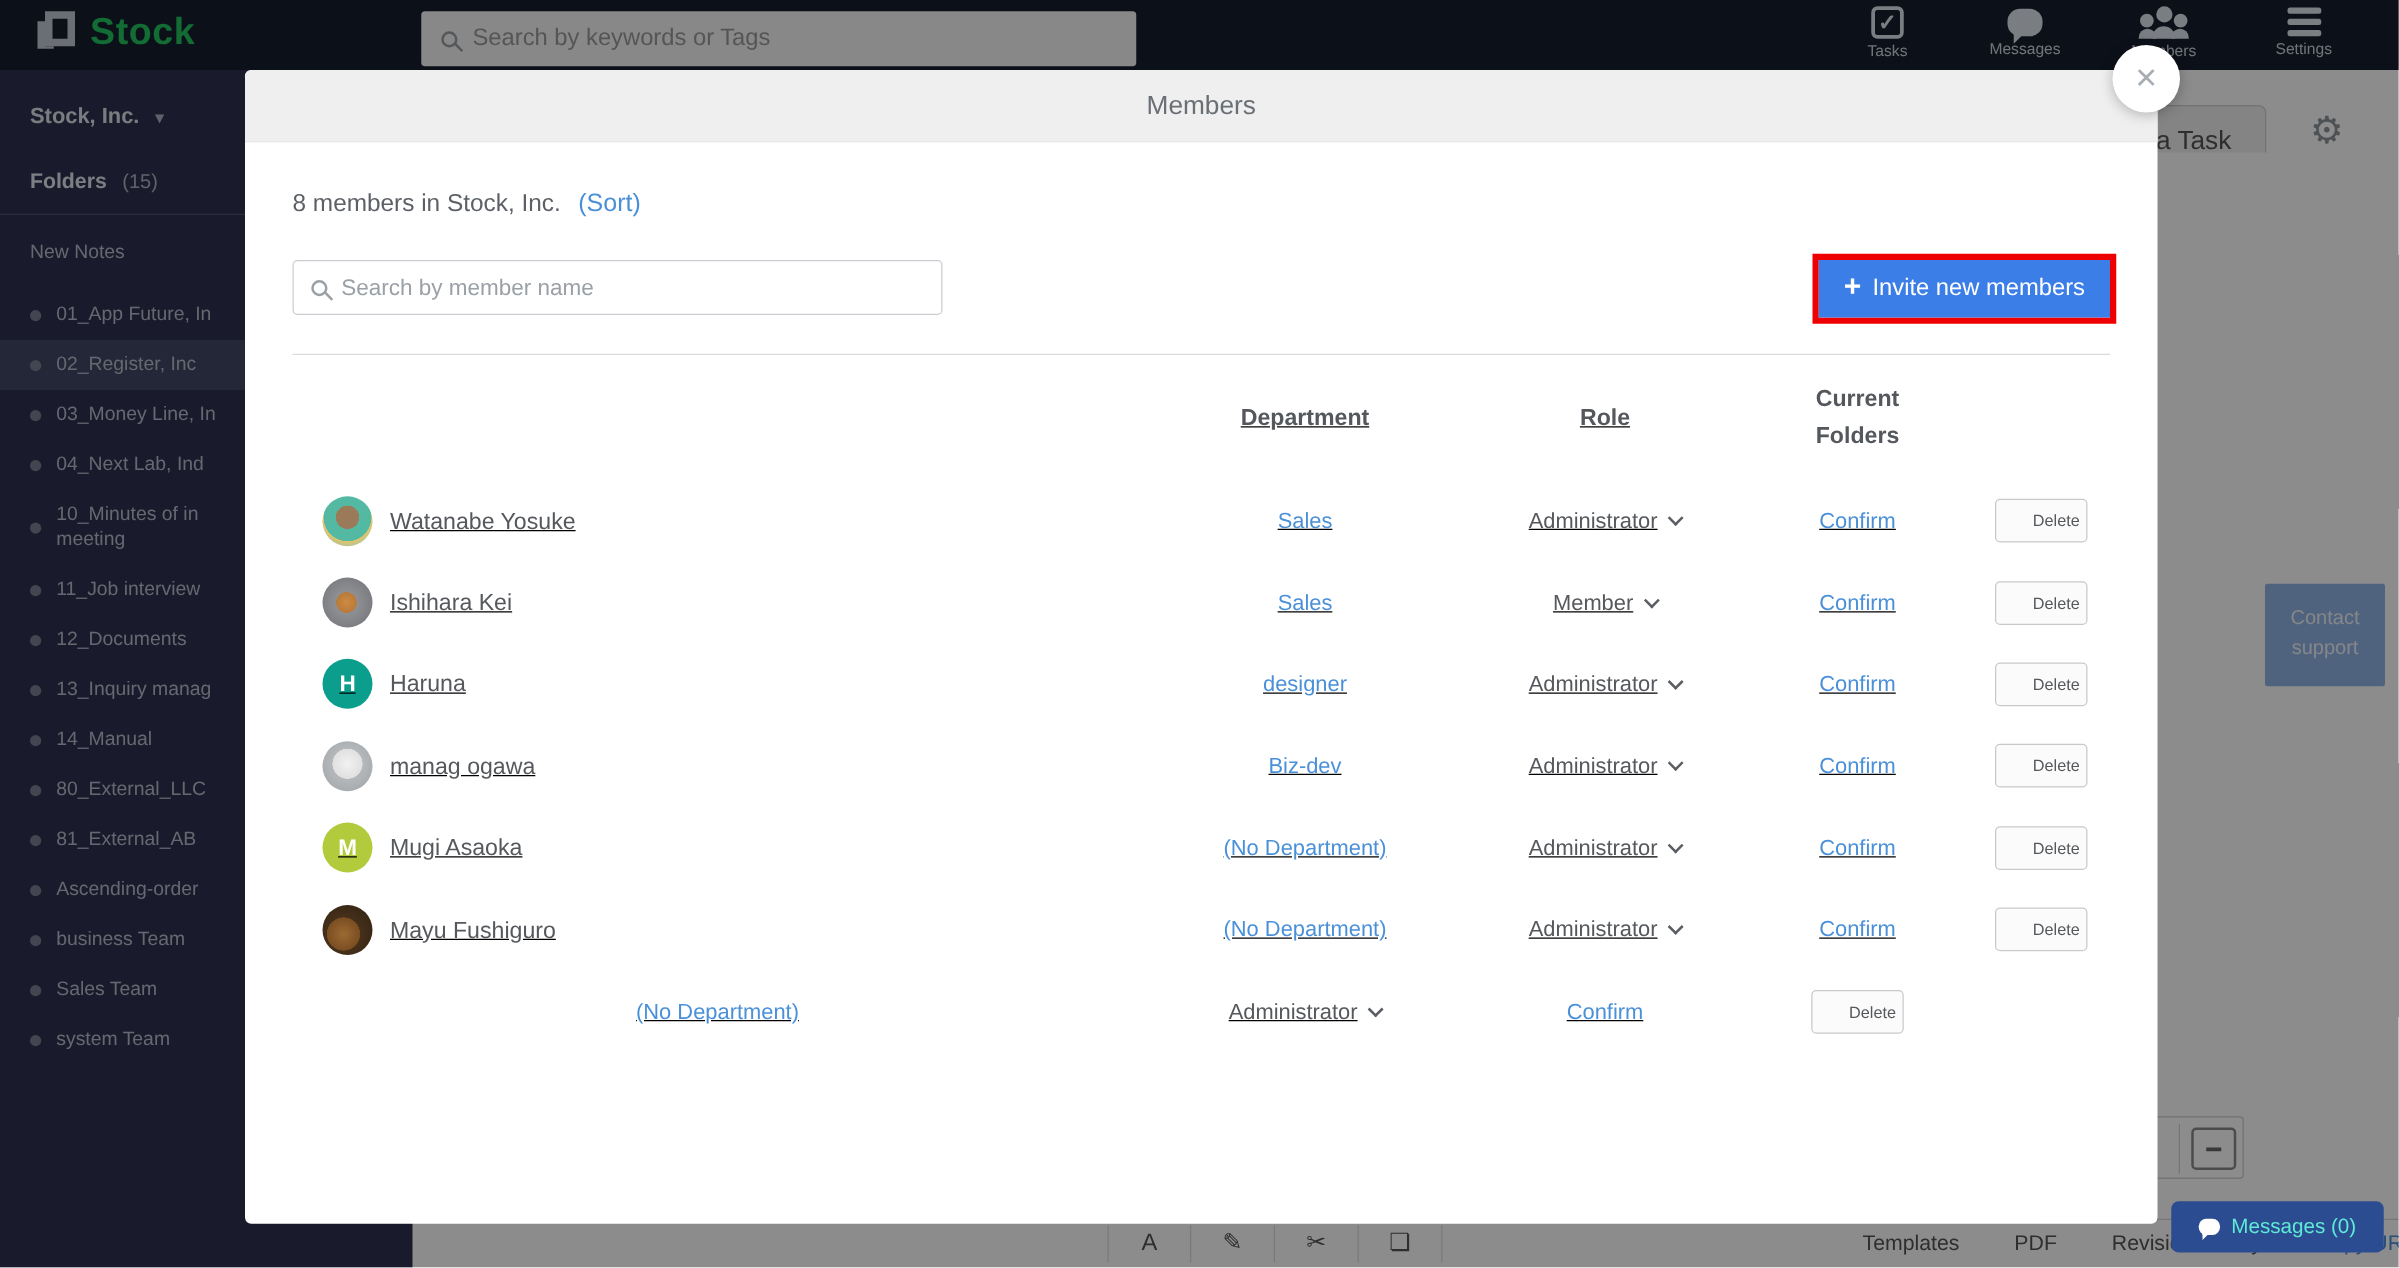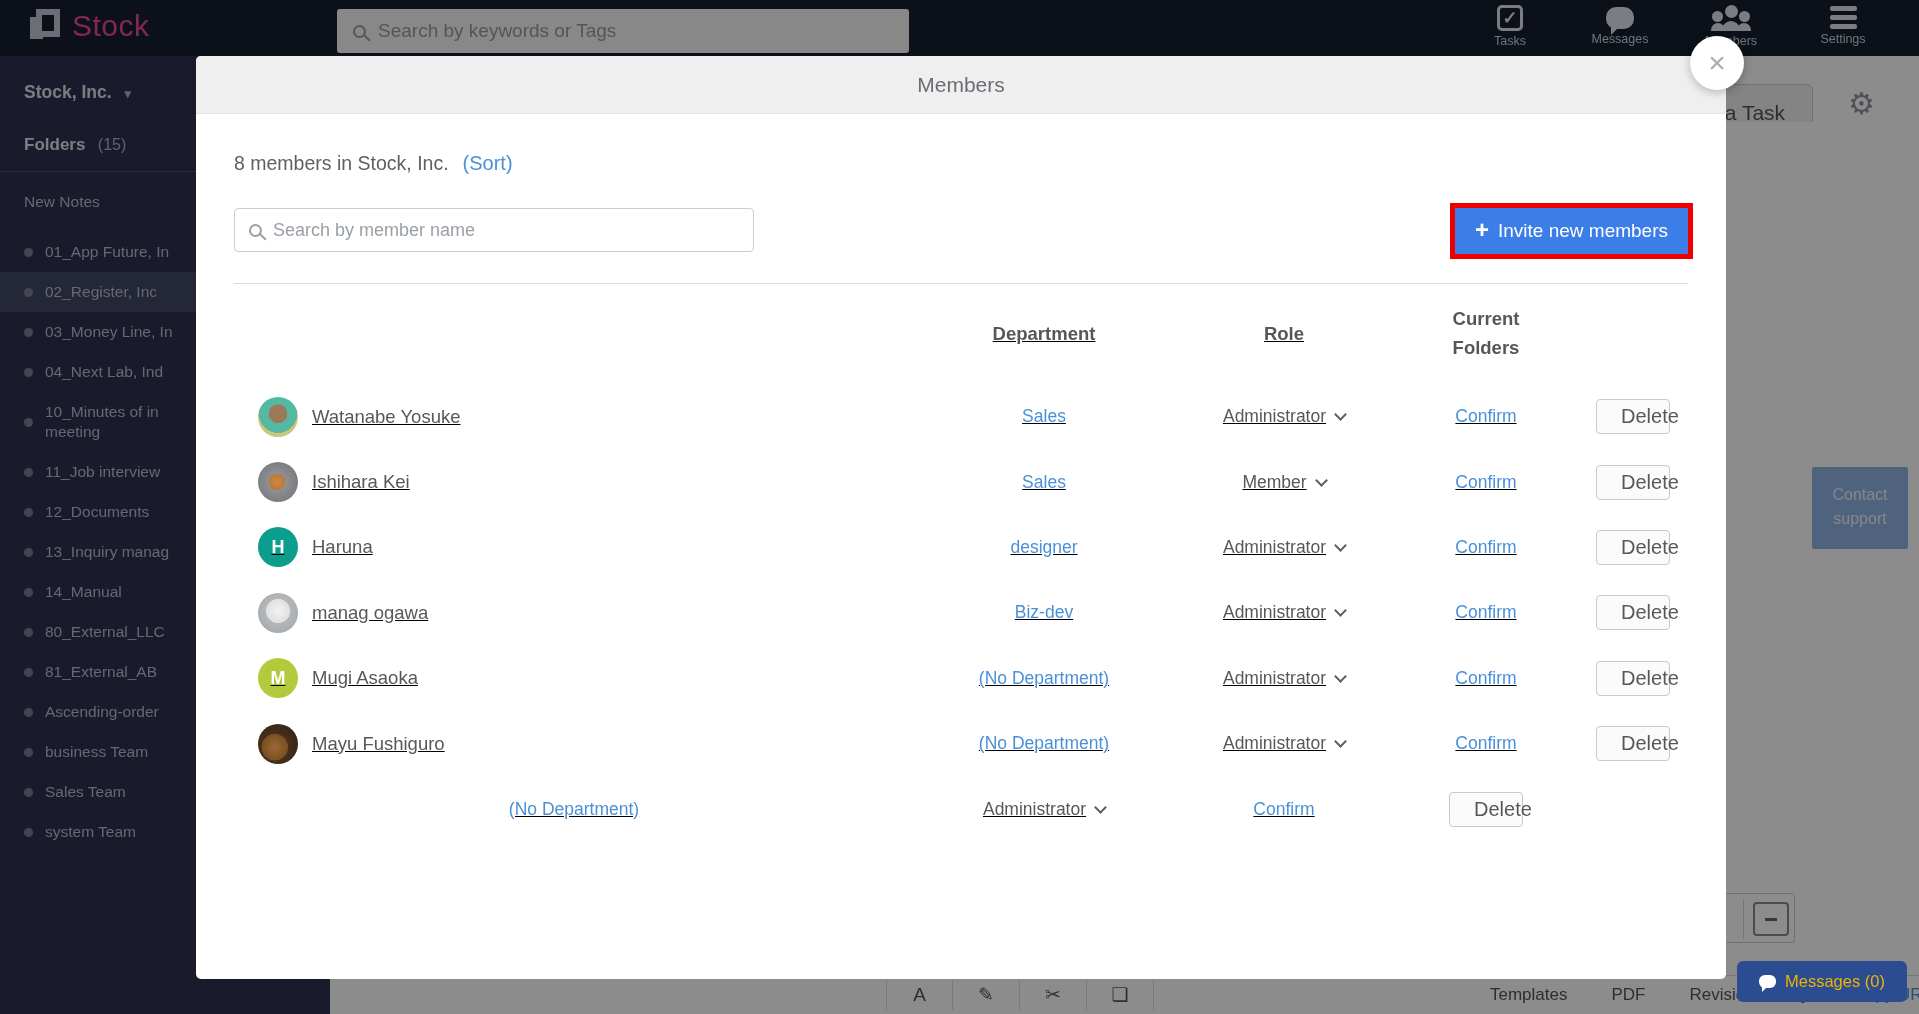--- a/index.html
+++ b/index.html
@@ -5,21 +5,21 @@
   * { margin:0; padding:0; box-sizing:border-box; font-family:"Liberation Sans", sans-serif; }
   html,body { width:1919px; height:1014px; overflow:hidden; background:#fff; }
   .page { position:relative; width:1919px; height:1014px; background:#fff; }
 
   
   .navbar { position:absolute; left:0; top:0; width:1919px; height:56px; background:#17202f; z-index:2; }
   .logo { position:absolute; left:30px; top:9px; display:flex; align-items:center; gap:12px; }
   .logo-mark { position:relative; width:30px; height:34px; }
   .logo-mark .lm-a { position:absolute; left:0; top:8px; width:13px; height:22px; background:#c3c9d4; }
   .logo-mark .lm-b { position:absolute; left:6px; top:0; width:24px; height:28px; border:6px solid #c3c9d4; background:#17202f; }
-  .logo-text { color:#ec4899; font-size:30px; font-weight:normal; letter-spacing:0.5px; }
+  .logo-text { color:#22c55e; font-size:30px; font-weight:bold; letter-spacing:0.5px; }
   .nav-search { position:absolute; left:337px; top:9px; width:572px; height:44px; background:#f7f7f7; border-radius:3px; display:flex; align-items:center; padding:0 16px; gap:12px; }
   .nav-search input { border:none; outline:none; background:transparent; font-size:19px; color:#555; width:100%; }
   .nav-search input::placeholder { color:#9c9c9c; }
   .mag { width:13px; height:13px; border:2px solid #9aa0a6; border-radius:50%; position:relative; flex:none; }
   .mag::after { content:""; position:absolute; width:8px; height:2px; background:#9aa0a6; transform:rotate(45deg); right:-7px; bottom:-3px; }
   .nav-item { position:absolute; top:5px; width:92px; height:50px; display:flex; flex-direction:column; align-items:center; justify-content:flex-start; gap:3px; cursor:pointer; }
   .nav-item .nlabel { color:#ccd3dd; font-size:12.5px; }
   .ni-tasks{left:1464px}.ni-messages{left:1574px}.ni-members{left:1685px}.ni-settings{left:1797px}
   .ic-task { width:26px; height:26px; border:3px solid #dfe4ec; border-radius:5px; color:#dfe4ec; font-size:18px; font-weight:bold; text-align:center; line-height:20px; }
   .ic-msg { width:28px; height:22px; background:#dfe4ec; border-radius:10px; position:relative; margin-top:2px; }
@@ -63,21 +63,21 @@
   .bottom-toolbar { position:absolute; left:330px; top:975px; width:1589px; height:39px; background:#fff; border-top:1px solid #d8d8d8; z-index:1; }
   .bt-icons { position:absolute; left:556px; top:4px; display:flex; align-items:center; }
   .bt-icons .bt-ic { width:67px; text-align:center; font-size:19px; color:#555; border-right:1px solid #ddd; line-height:30px; cursor:pointer; }
   .bt-icons .bt-ic:first-child { border-left:1px solid #ddd; }
   .bt-links { position:absolute; left:1160px; top:4px; display:flex; gap:44px; line-height:30px; }
   .bt-links .bt-link { font-size:17px; color:#555; cursor:pointer; white-space:nowrap; }
   .bt-links .bt-link.blue { color:#4a90d9; }
 
   
   .overlay { position:absolute; inset:0; background:rgba(0,0,0,0.45); z-index:50; }
-  .messages-btn { position:absolute; left:1737px; top:961px; width:170px; height:41px; background:#2c4c92; border:none; border-radius:6px; color:#eab308; font-size:16.5px; display:flex; align-items:center; justify-content:center; gap:9px; z-index:55; cursor:pointer; }
+  .messages-btn { position:absolute; left:1737px; top:961px; width:170px; height:41px; background:#2c4c92; border:none; border-radius:6px; color:#5eead4; font-size:16.5px; display:flex; align-items:center; justify-content:center; gap:9px; z-index:55; cursor:pointer; }
   .mb-bubble { width:17px; height:13px; background:#fff; border-radius:6px; position:relative; flex:none; }
   .mb-bubble::after { content:""; position:absolute; left:3px; bottom:-4px; border:4px solid transparent; border-top-color:#fff; border-left-color:#fff; }
 
   
   .modal { position:absolute; left:196px; top:56px; width:1530px; height:923px; background:#fff; border-radius:5px; z-index:70; }
   .modal-head { height:58px; background:#efefef; border-bottom:1px solid #e3e3e3; border-radius:5px 5px 0 0; text-align:center; line-height:58px; color:#6a6f75; font-size:21px; }
   .modal-close { position:absolute; left:1690px; top:36px; width:54px; height:54px; border-radius:50%; background:#fff; border:none; box-shadow:0 2px 10px rgba(0,0,0,0.25); color:#a8adb4; font-size:30px; line-height:50px; text-align:center; z-index:80; cursor:pointer; }
   .m-summary { position:absolute; left:38px; top:96px; font-size:19.5px; color:#5d6166; }
   .m-sort { color:#4a90d9; font-size:20px; margin-left:14px; cursor:pointer; }
   .m-search { position:absolute; left:38px; top:152px; width:520px; height:44px; border:1px solid #c9cdd2; border-radius:4px; display:flex; align-items:center; padding:0 14px; gap:11px; background:#fff; }
@@ -94,21 +94,21 @@
   .hcell { font-size:18.5px; font-weight:bold; color:#54575c; text-align:center; }
   .hcell .wrapspan { display:inline-block; width:84px; line-height:1.55; }
   .cell-name { display:flex; align-items:center; padding-left:24px; gap:14px; }
   .avatar { flex:none; width:40px; height:40px; border-radius:50%; display:flex; align-items:center; justify-content:center; color:#fff; font-size:18px; font-weight:bold; }
   .mname { font-size:18.5px; color:#55585c; }
   .cell-dept { text-align:center; font-size:17.5px; color:#4a90d9; cursor:pointer; }
   .cell-role { text-align:center; font-size:17.5px; color:#55585c; cursor:pointer; }
   .chev { width:9px; height:9px; border-right:2px solid #5a5e63; border-bottom:2px solid #5a5e63; transform:rotate(45deg); display:inline-block; margin-left:10px; margin-bottom:3px; }
   .cell-confirm { text-align:center; font-size:17.5px; color:#4a90d9; cursor:pointer; }
   .cell-del { text-align:center; }
-  .del-btn { width:74px; height:35px; background:#fbfbfb; border:1px solid #c9c9c9; border-radius:4px; font-size:20px; color:#55585c; cursor:pointer;padding-left:24px; }
+  .del-btn { width:74px; height:35px; background:#fbfbfb; border:1px solid #c9c9c9; border-radius:4px; font-size:13px; color:#55585c; cursor:pointer;padding-left:24px; }
 </style>
 </head>
 <body>
 
 <div class="page">
 
   <div class="navbar">
     <div class="logo">
       <span class="logo-mark">
           <span class="lm-a"></span>

